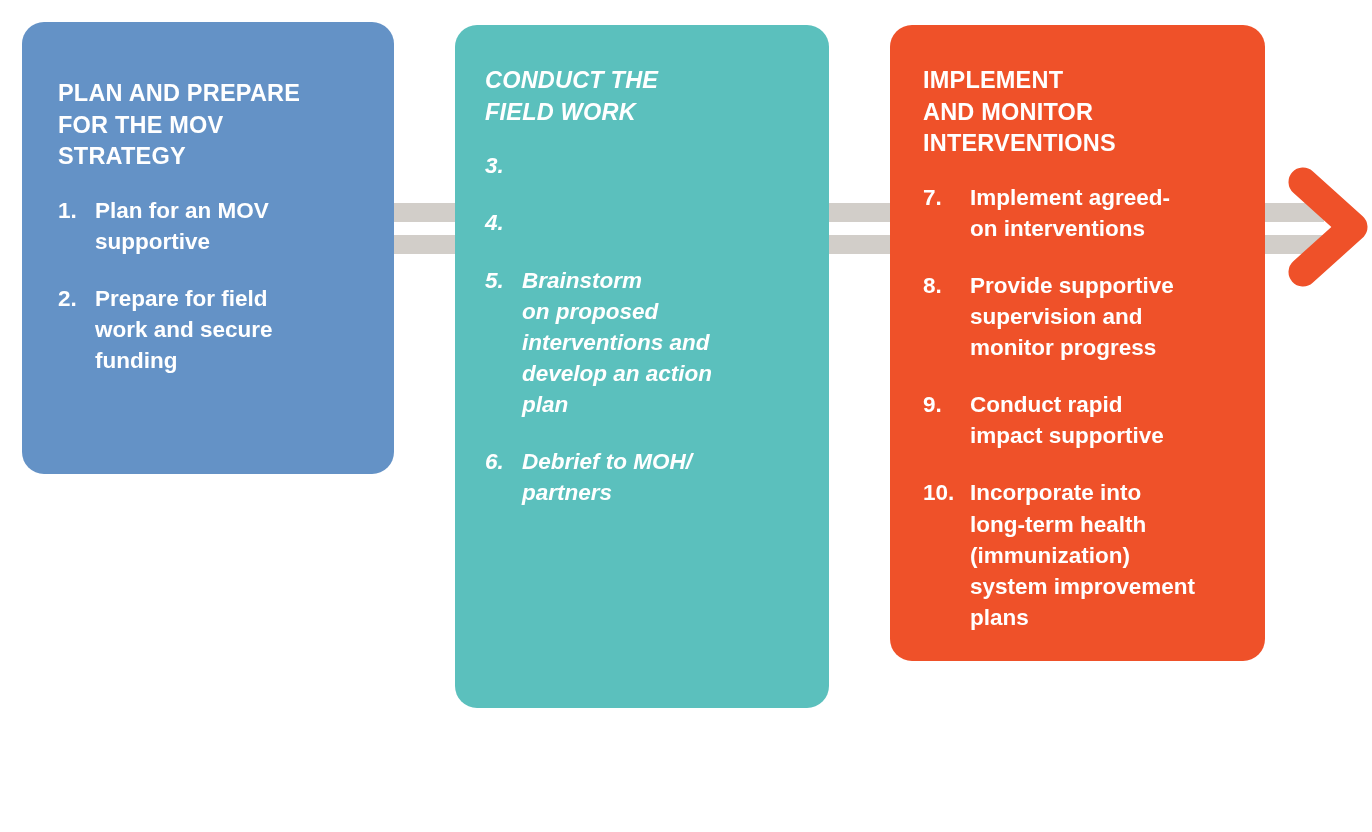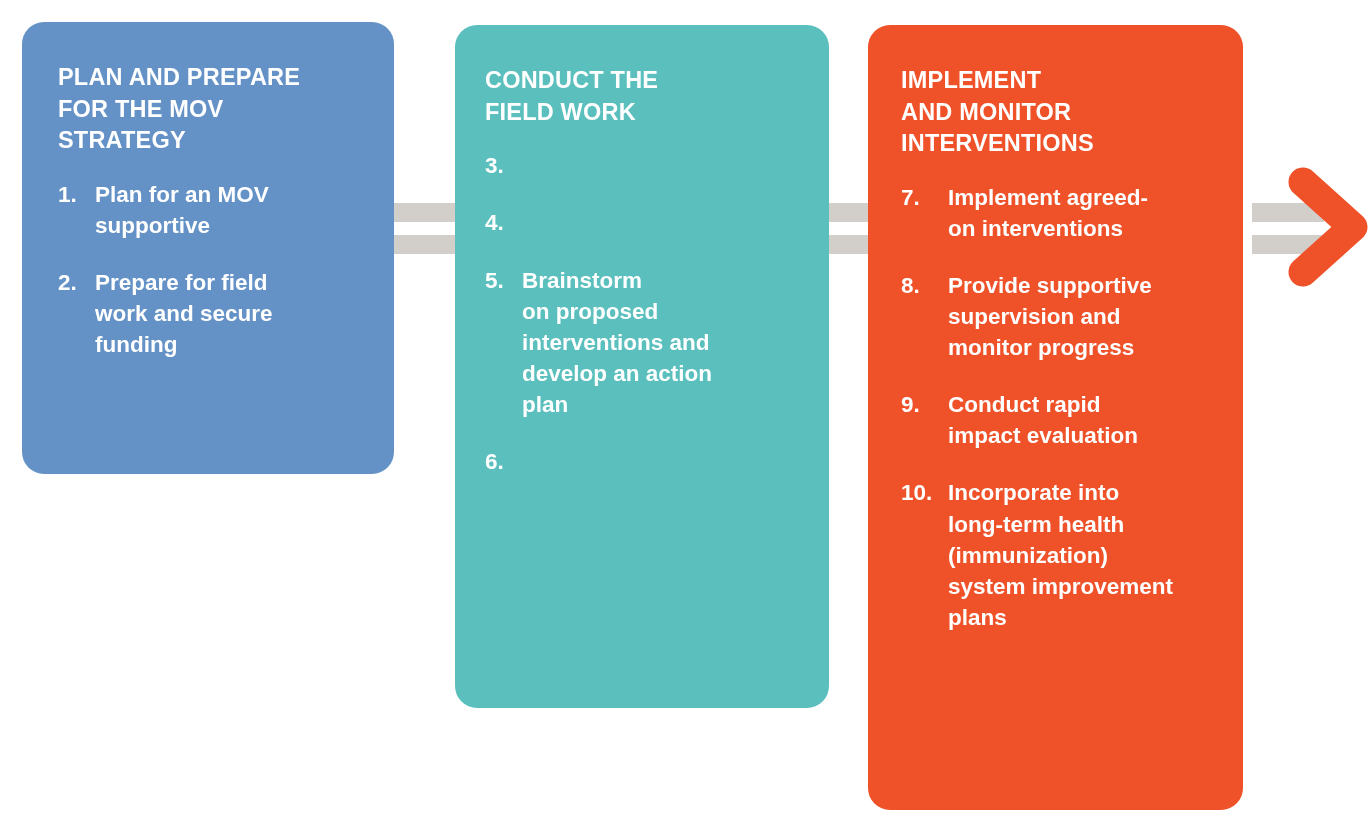--- a/index.html
+++ b/index.html
@@ -73,44 +73,44 @@
   }
 
   
   #stage-plan {
     left: 22px;
     top: 22px;
     width: 372px;
     height: 452px;
     background: #6492c6;
   }
-  #stage-plan .stage-inner { padding-top: 40px; }
+  #stage-plan .stage-inner { padding-top: 40px; margin-top: 16px; }
   #stage-plan .step-list { margin-top: 8px; }
   #stage-plan .step-item { margin-bottom: 26px; }
   #stage-plan .step-num { min-width: 28px; }
 
   
   #stage-field {
     left: 455px;
     top: 25px;
     width: 374px;
     height: 683px;
     background: #5bc0bd;
   }
-  #stage-field .stage-inner { padding-left: 30px; padding-top: 40px; }
+  #stage-field .stage-inner { padding-left: 30px; padding-top: 40px; font-style: italic; }
   #stage-field .step-list { margin-top: 12px; }
   #stage-field .step-item { margin-bottom: 26px; }
   #stage-field .step-num { min-width: 28px; }
 
   
   #stage-implement {
-    left: 868px;
+    left: 890px;
     top: 25px;
     width: 375px;
-    height: 785px;
+    height: 636px;
     background: #ef5129;
   }
   #stage-implement .stage-inner { padding-left: 33px; padding-top: 40px; }
   #stage-implement .step-list { margin-top: 14px; }
   #stage-implement .step-item { margin-bottom: 26px; }
   #stage-implement .step-num { min-width: 38px; }
 
   
   #arrow-end {
     position: absolute;
@@ -171,20 +171,22 @@
         <li class="step-item">
           <span class="step-num">5.</span>
           <span class="step-text">Brainstorm
  on proposed
  interventions  and
  develop an action
  plan</span>
         </li>
         <li class="step-item">
           <span class="step-num">6.</span>
+          <span class="step-text">Debrief to MOH/
+partners</span>
         </li>
       </ul>
     </div>
   </section>
 
   <section class="stage" id="stage-implement">
     <div class="stage-inner">
       <h2 class="stage-title">IMPLEMENT
 AND MONITOR
 INTERVENTIONS</h2>
@@ -196,21 +198,21 @@
         </li>
         <li class="step-item">
           <span class="step-num">8.</span>
           <span class="step-text">Provide supportive
 supervision and
 monitor progress</span>
         </li>
         <li class="step-item">
           <span class="step-num">9.</span>
           <span class="step-text">Conduct rapid
-impact evaluation</span>
+impact supportive</span>
         </li>
         <li class="step-item">
           <span class="step-num">10.</span>
           <span class="step-text">Incorporate into
 long-term  health
 (immunization)
 system improvement
 plans</span>
         </li>
       </ul>

